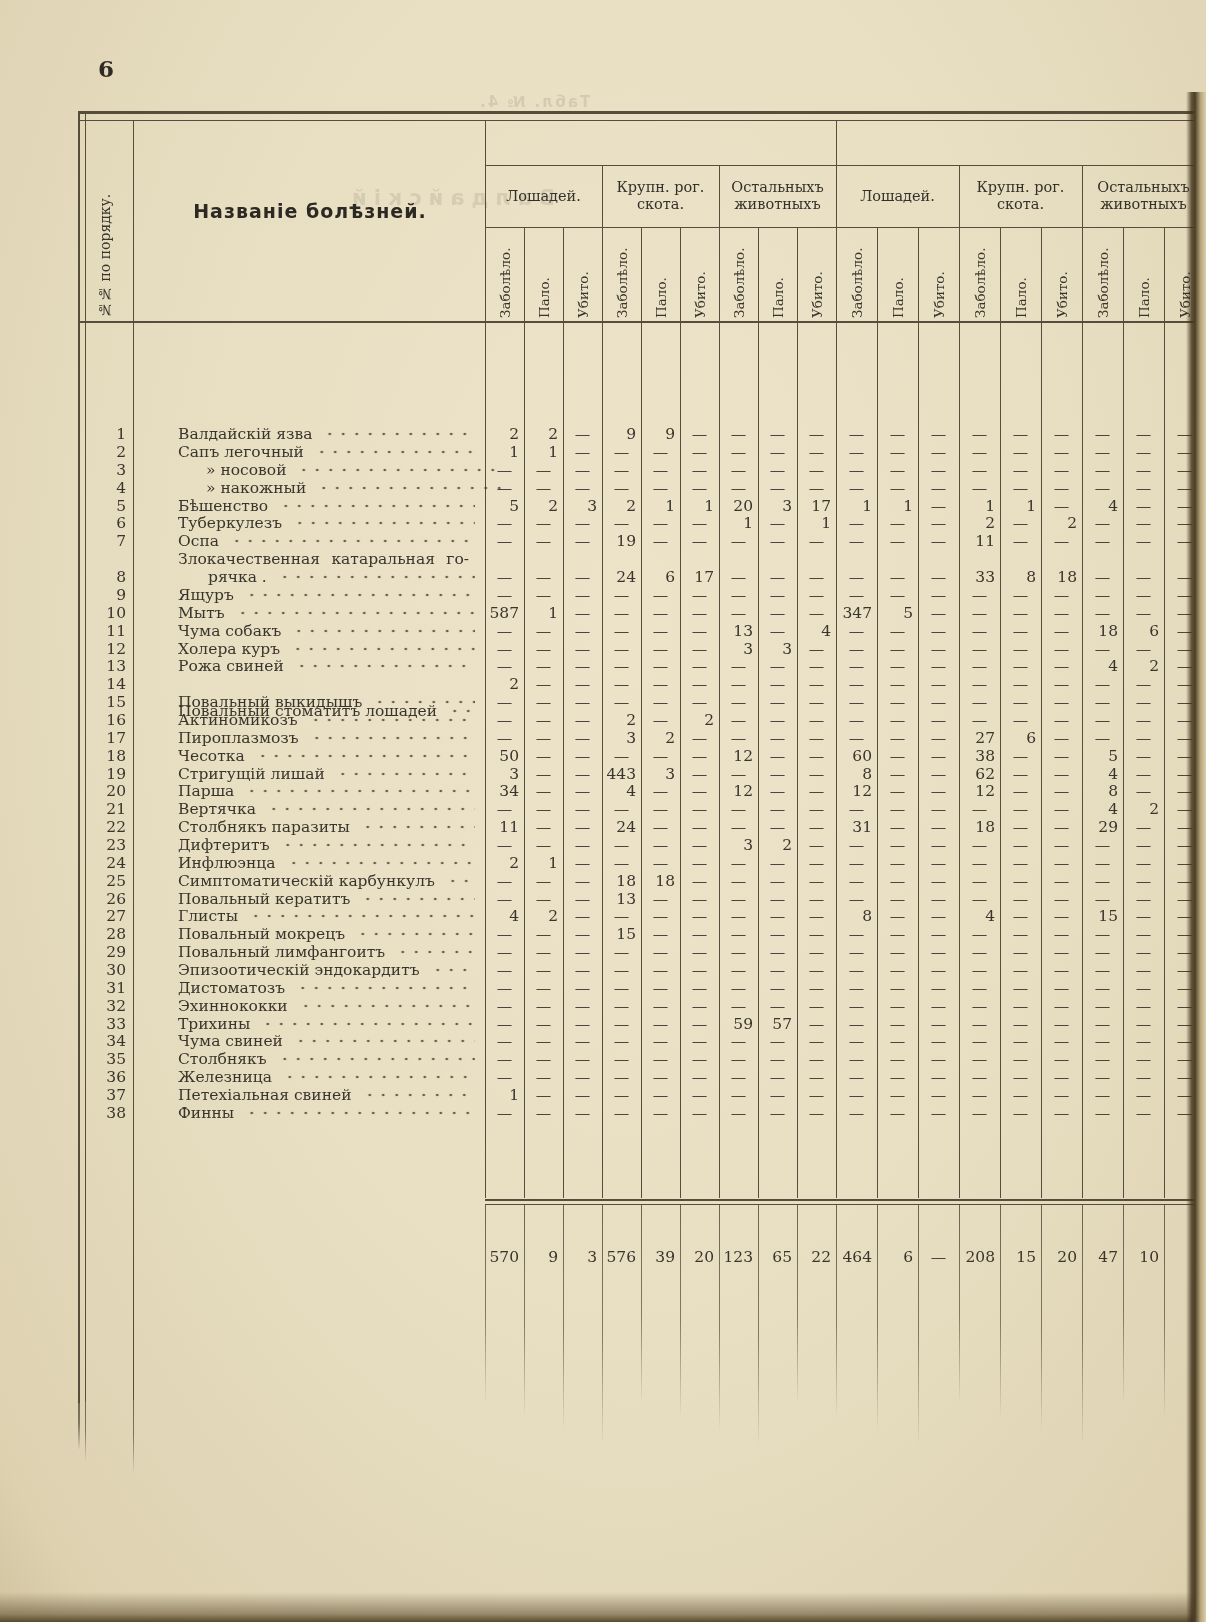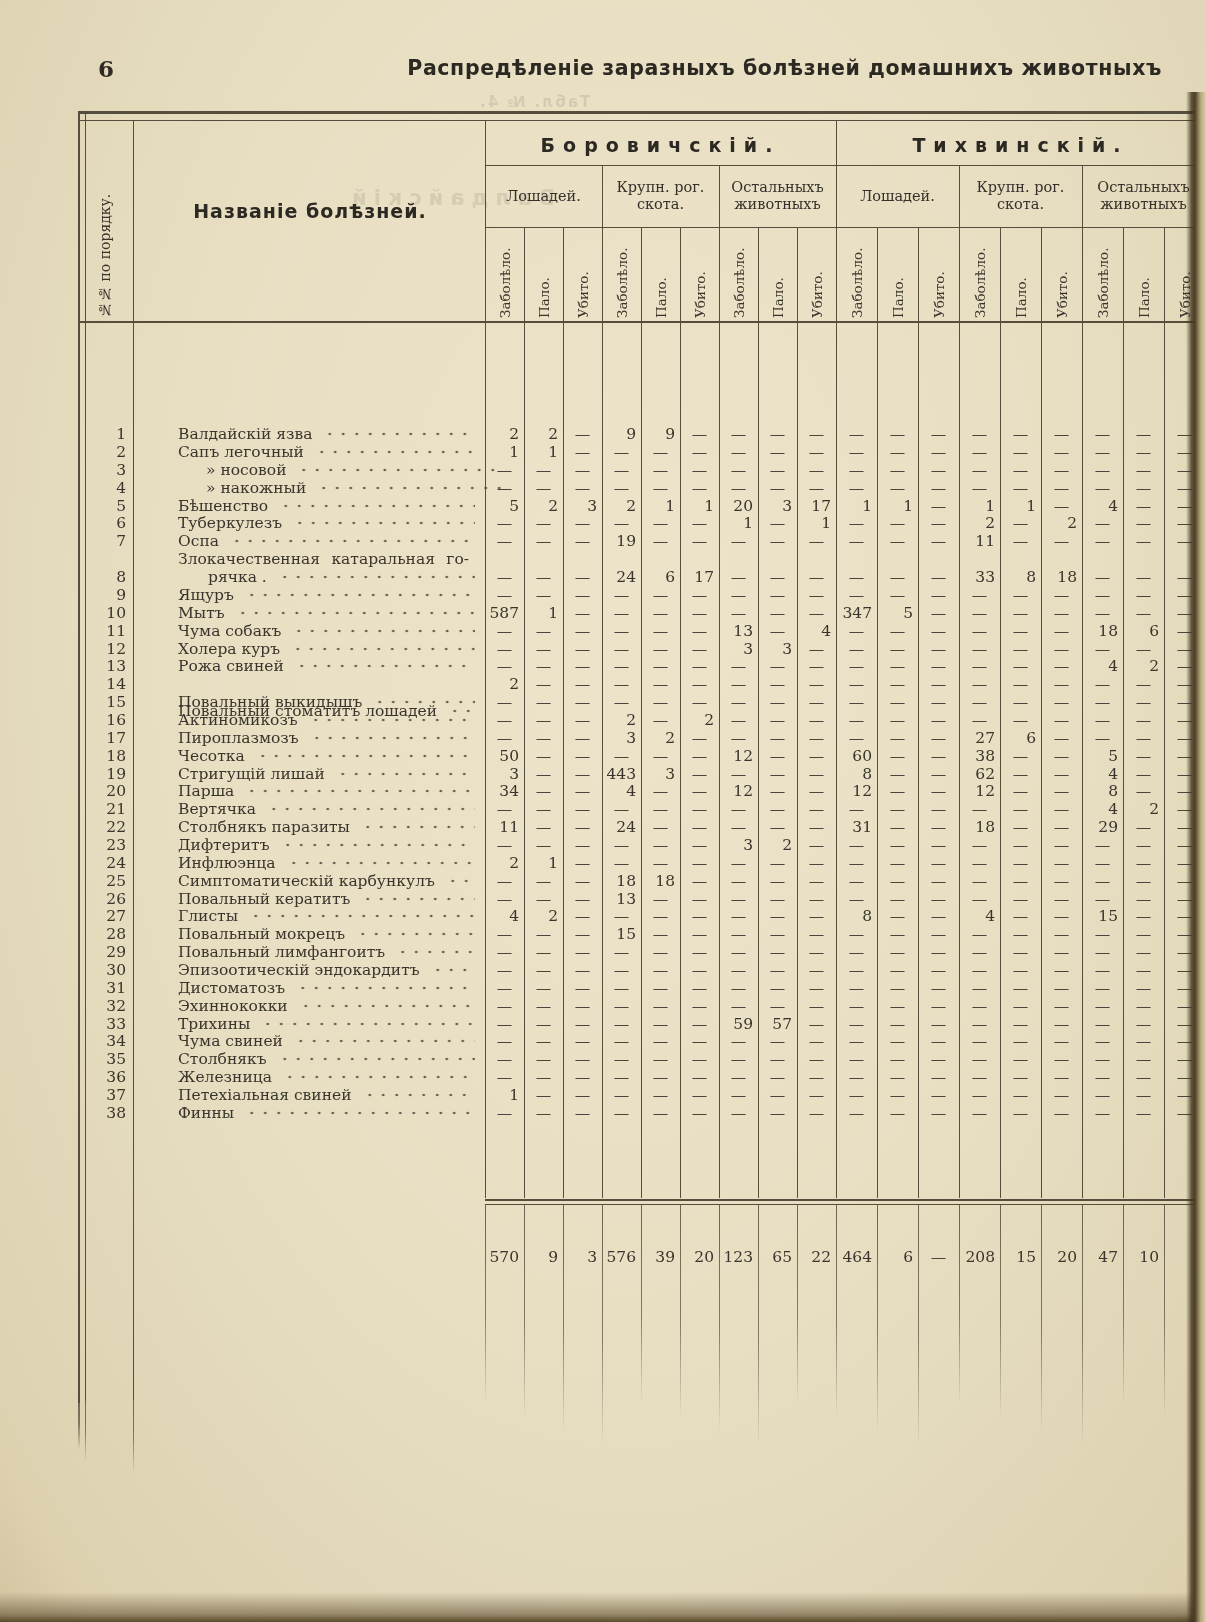--- a/index.html
+++ b/index.html
@@ -50,21 +50,20 @@
 </style>
 </head>
 <body>
 
 <div id="canvas">
 
   <div id="bleed-1" class="abs bleed noselect">Валдайскій</div>
   <div id="bleed-2" class="abs bleed noselect">Табл. № 4.</div>
 
   <div id="page-number" class="abs">6</div>
-  <div id="page-title" class="abs">Распредѣленіе заразныхъ болѣзней домашнихъ животныхъ</div>
 
   <div id="rules-layer">
       <div class="abs hline" style="left: 78px; top: 111px; width: 1128px; height: 3px;"></div>
       <div class="abs hline" style="left: 78px; top: 120px; width: 1128px; height: 1.2px;"></div>
       <div class="abs hline" style="left: 485px; top: 165px; width: 721px; height: 1.2px;"></div>
       <div class="abs hline" style="left: 485px; top: 227px; width: 721px; height: 1.2px;"></div>
       <div class="abs hline" style="left: 78px; top: 321px; width: 1128px; height: 2px;"></div>
       <div class="abs hline" style="left: 485px; top: 1199px; width: 721px; height: 1.5px;"></div>
       <div class="abs hline" style="left: 485px; top: 1203.5px; width: 721px; height: 1px;"></div>
       <div class="abs vline" style="left: 78px; top: 111px; width: 2.4px; height: 1292px;"></div>
@@ -108,22 +107,20 @@
       <div class="abs vfade" style="left: 1164px; top: 1204px; width: 1.2px; height: 214px;"></div>
       <div class="abs vfade" style="left: 1205px; top: 1204px; width: 1.2px; height: 228px;"></div>
       <div class="abs vfade" style="left: 78px; top: 1390px; width: 2.4px; height: 60px;"></div>
       <div class="abs vfade" style="left: 84.5px; top: 1390px; width: 1.1px; height: 72px;"></div>
       <div class="abs vfade" style="left: 133px; top: 1390px; width: 1.1px; height: 84px;"></div>
     </div>
 
   <div id="index-header" class="abs vlabel" style="left:95px;top:168px;height:150px;width:22px;font-size:14px;">№№ по порядку.</div>
   <div id="name-header" class="abs">Названіе болѣзней.</div>
 
-  <div class="abs district" style="left:485px;width:351px;">Боровичскій.</div>
-  <div class="abs district" style="left:836px;width:369px;">Тихвинскій.</div>
 
   <div id="groups-layer">
       <div class="abs group-cell" style="left: 485px; top: 168px; width: 117px; height: 56px;">
         <div>Лошадей.</div>
       </div>
       <div class="abs group-cell" style="left: 602px; top: 168px; width: 117px; height: 56px;">
         <div>Крупн. рог.</div>
         <div>скота.</div>
       </div>
       <div class="abs group-cell" style="left: 719px; top: 168px; width: 117px; height: 56px;">

